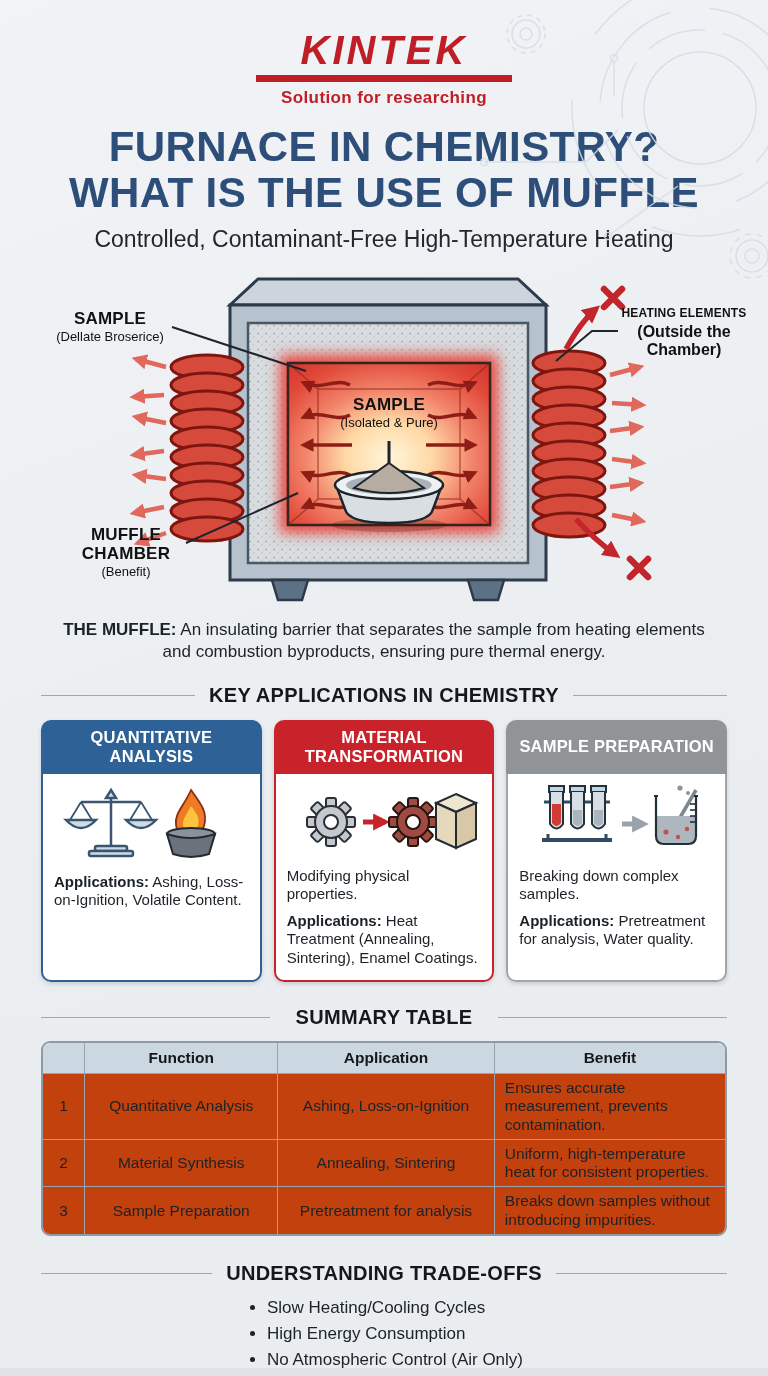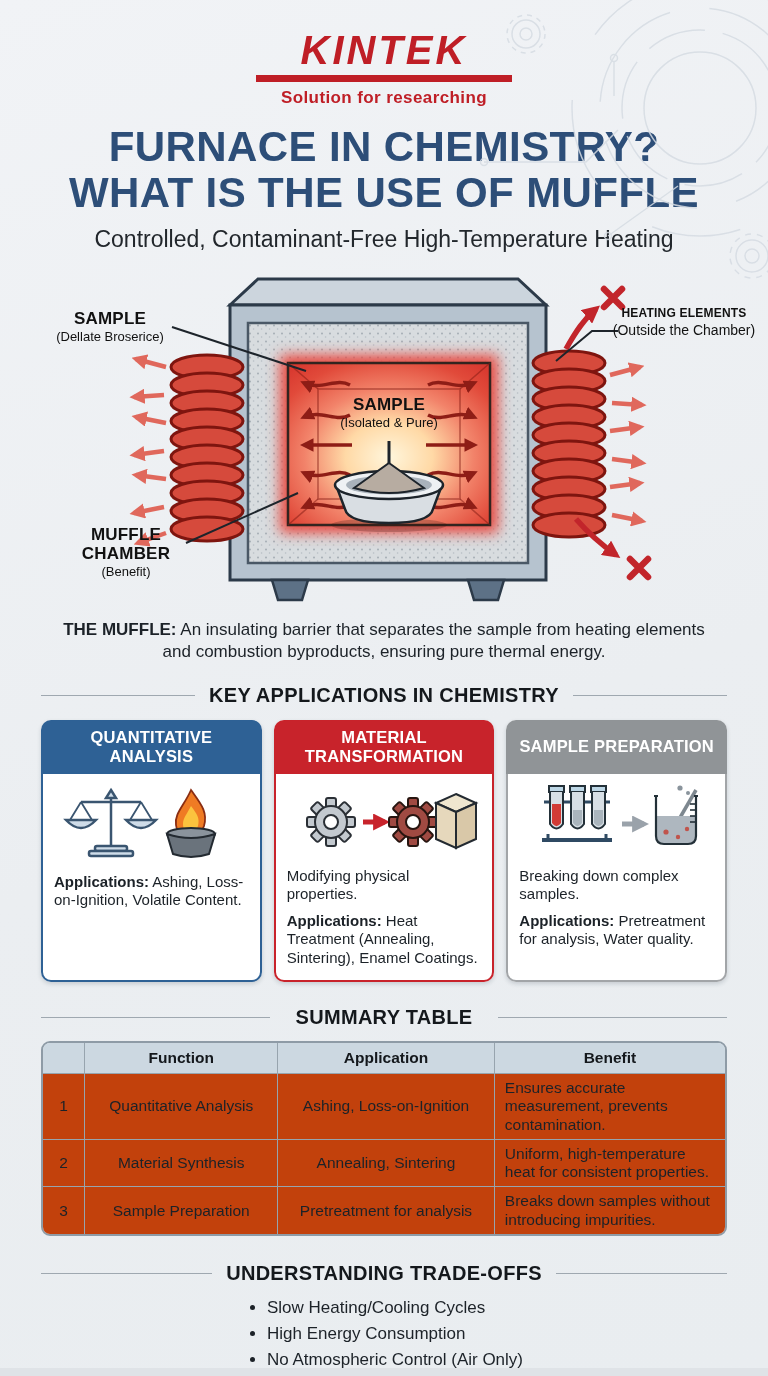--- a/index.html
+++ b/index.html
@@ -22,21 +22,21 @@
   .title { margin-top:16px; text-align:center; font-size:42px; font-weight:bold;
     color:#2d4e78; line-height:1.1; letter-spacing:.4px; }
   .subtitle { margin-top:10px; text-align:center; font-size:23px; color:#22272c; }
 
   
   .diagram { position:relative; width:768px; height:348px; margin-top:14px; }
   .dlabel { position:absolute; text-align:center; line-height:1.12; }
   .dlabel .big { font-weight:bold; font-size:17px; color:#111; letter-spacing:.2px; }
   .dlabel .small { font-size:13px; color:#111; margin-top:2px; }
   .dlabel-heating .big { font-size:12px; }
-  .dlabel-heating .small { font-size:14px; }
+  .dlabel-heating .small { font-size:16px;font-weight:bold; }
 
   .caption { width:652px; margin:4px auto 0; text-align:center; font-size:17px; line-height:1.3; }
   .caption b { font-weight:bold; }
 
   
   .sec-head { display:flex; align-items:center; width:686px; margin:0 auto; }
   .sec-head .rule { flex:1; height:1px; background:#9fa8b0; }
   .sec-head .txt { margin:0 14px; font-size:20px; font-weight:bold; color:#14181c; letter-spacing:.3px; white-space:nowrap; }
   .mt-apps { margin-top:20px; }
   .mt-summary { margin-top:24px;gap:12px; }

